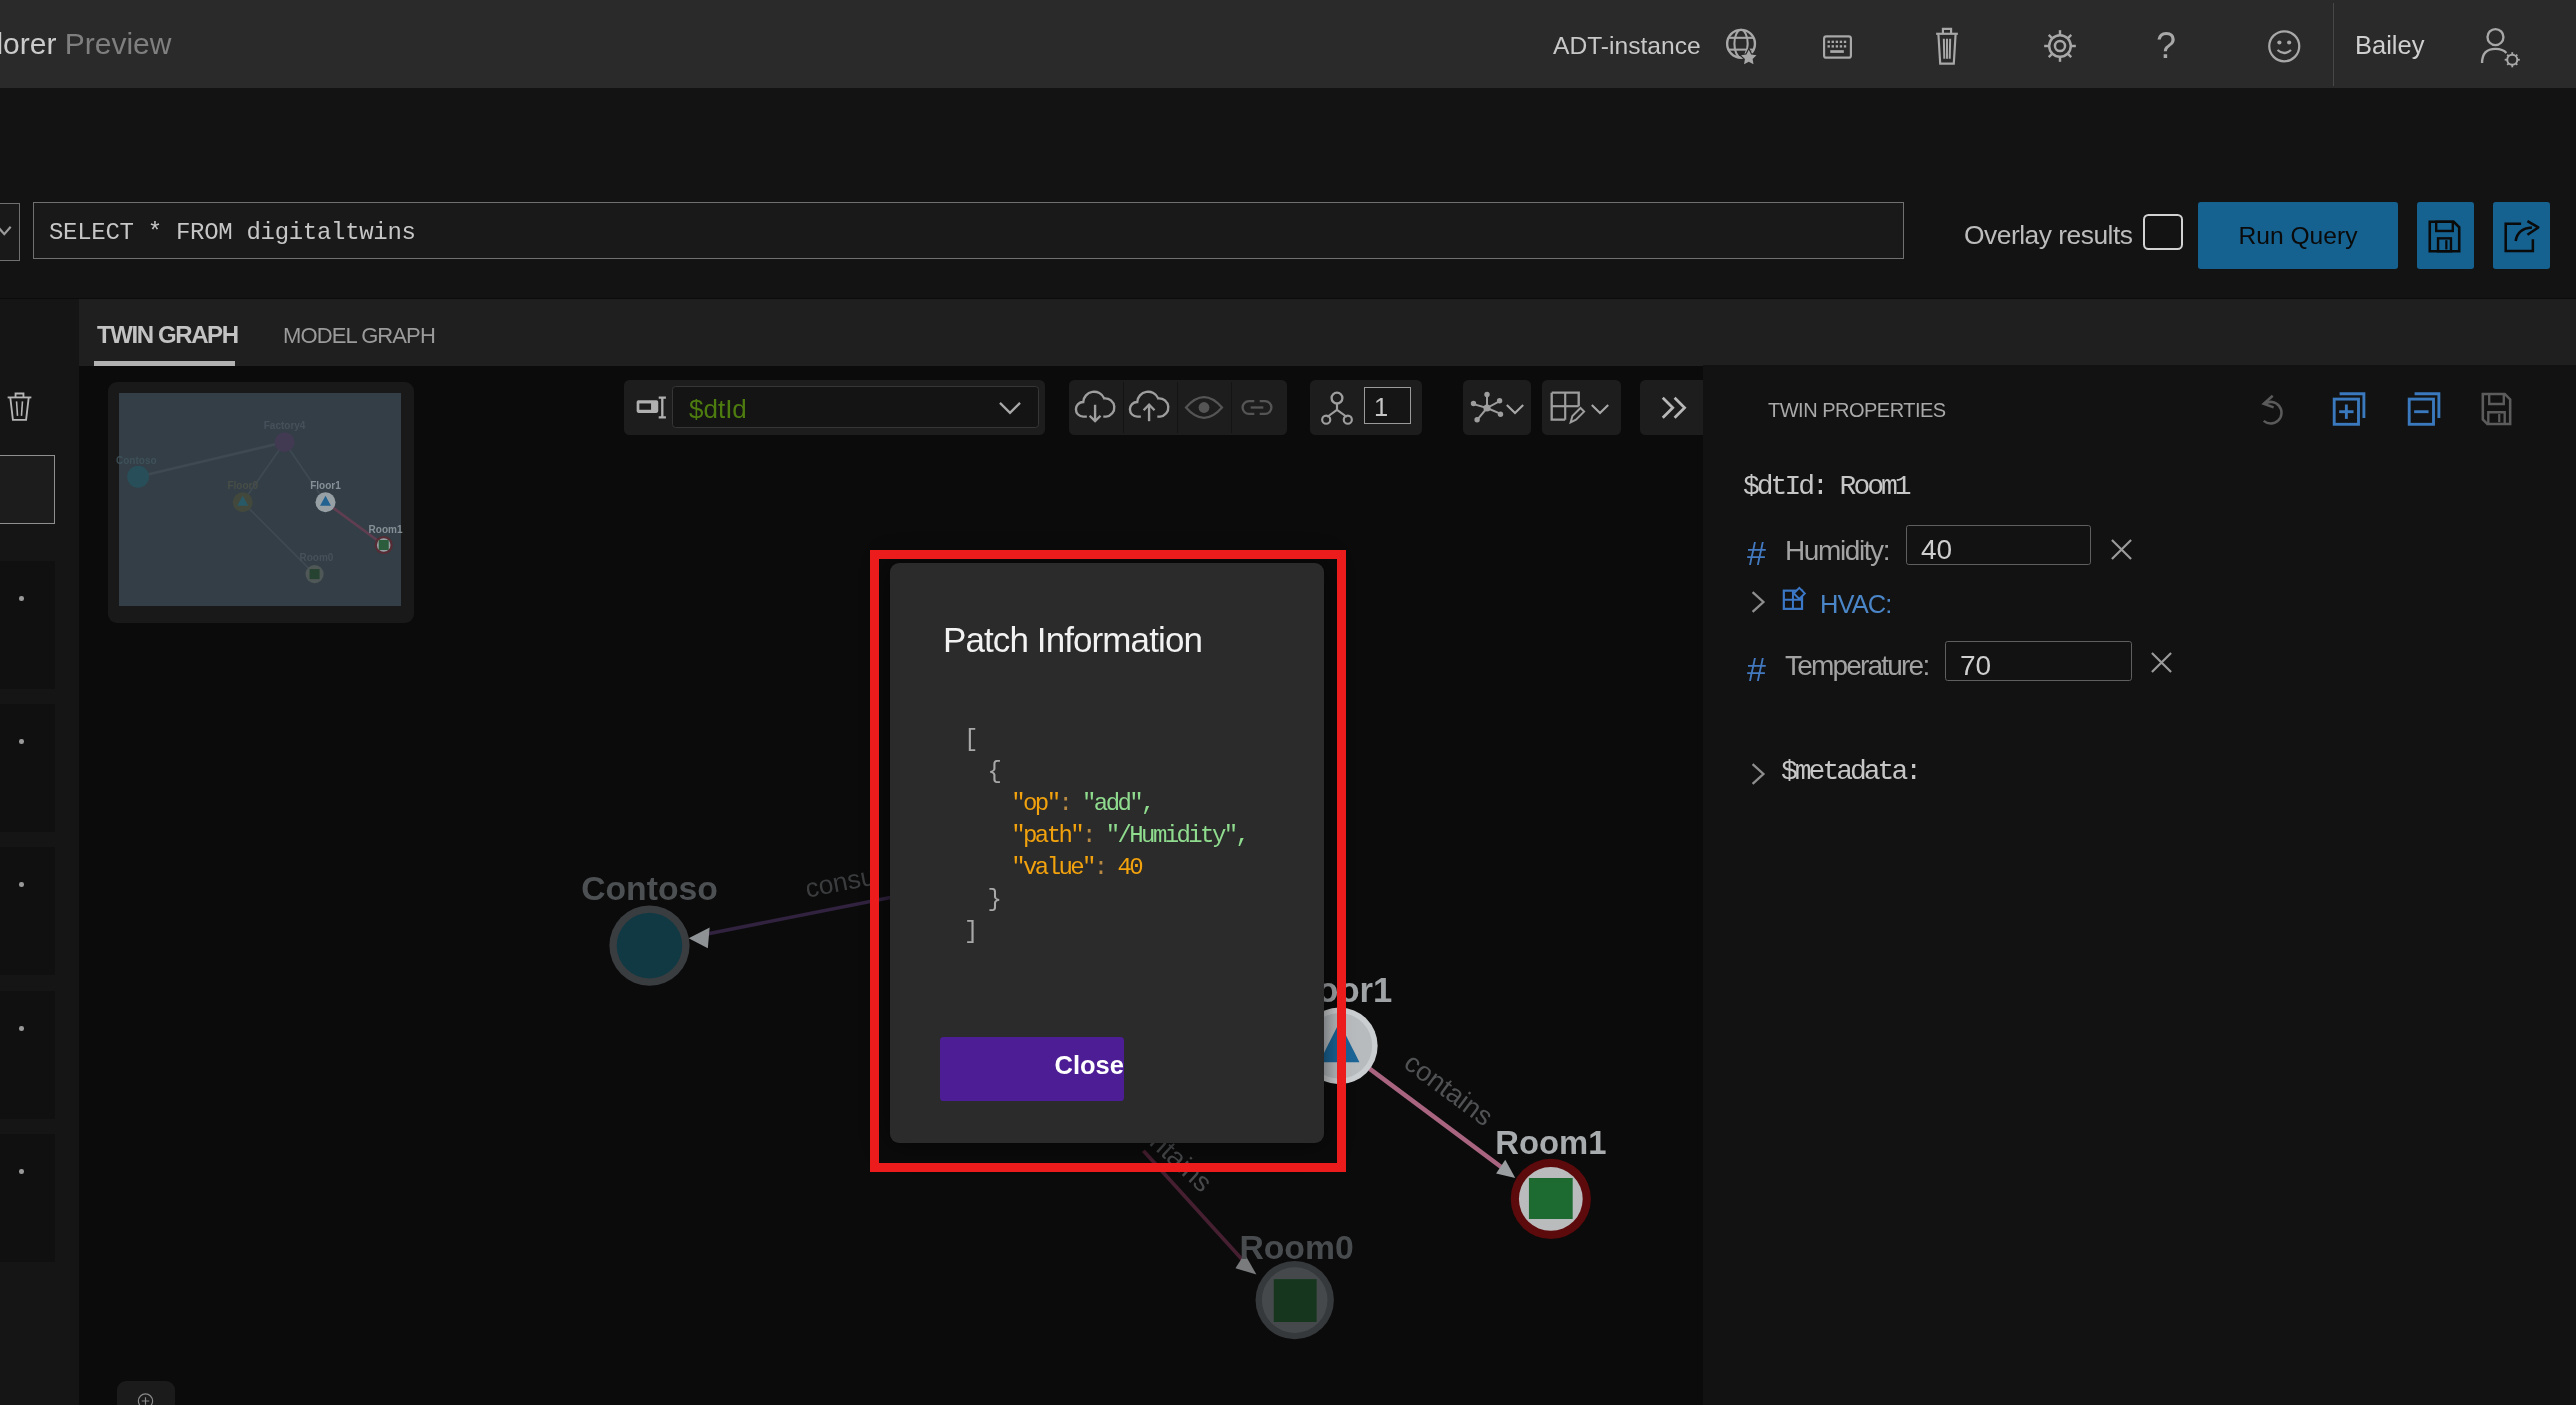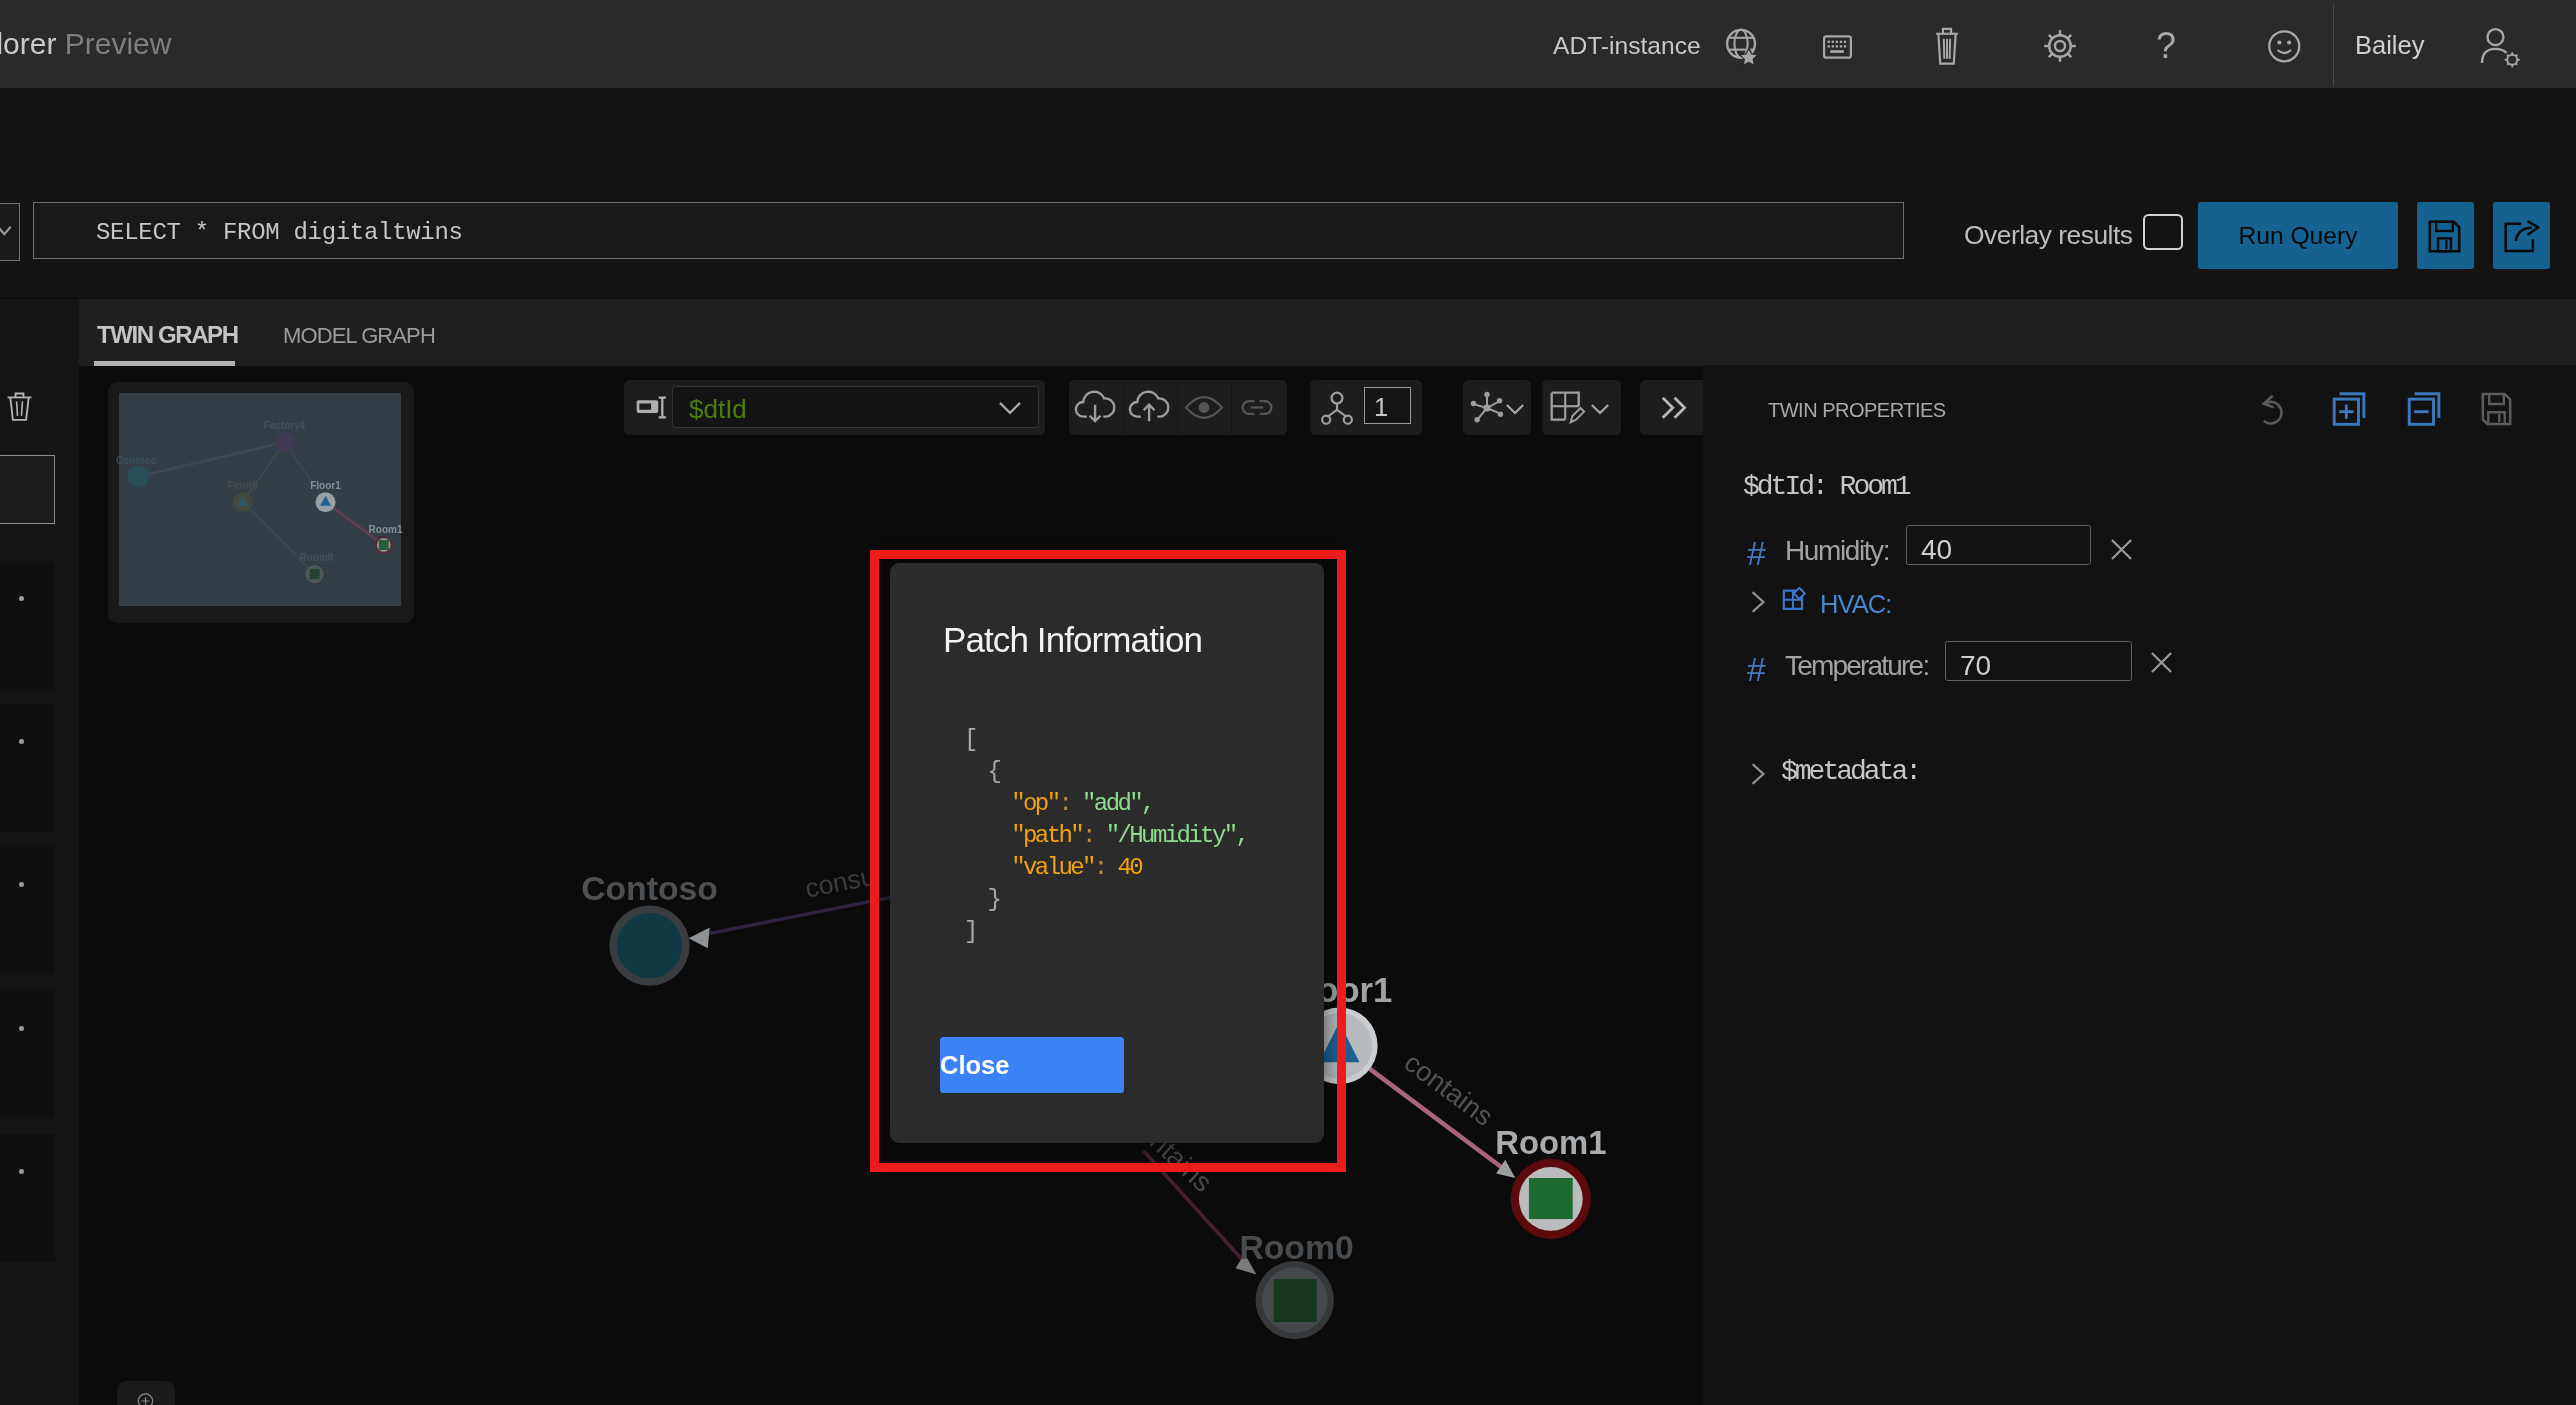--- a/index.html
+++ b/index.html
@@ -85,21 +85,21 @@
         <line x1="46" y1="36" x2="48" y2="34"></line>
     </g>
   </svg>
 
   <div class="abs" style="left:0;top:88px;width:2576px;height:210px;background:#131313;"></div>
   <div class="abs" style="left:-36px;top:203px;width:54px;height:56px;border:1.8px solid #6f6f6f;background:#191919;"></div>
   <svg class="abs" style="left:-2.7px;top:225px;" width="14.6" height="12.8" viewBox="0 0 16 14">
       <polyline points="1,2 8,10 15,2" fill="none" stroke="#9a9a9a" stroke-width="2.4"></polyline>
     </svg>
   <div class="abs" style="left:33px;top:202px;width:1871px;height:57px;border:1.8px solid #707070;background:#191919;box-sizing:border-box;"></div>
-  <div class="abs mono" style="left:49px;top:219px;font-size:24px;letter-spacing:-0.3px;color:#c6c6c6;margin-left:47px;">SELECT * FROM digitaltwins</div>
+  <div class="abs mono" style="left:49px;top:219px;font-size:24px;letter-spacing:-0.3px;color:#c6c6c6;">SELECT * FROM digitaltwins</div>
   <div class="abs" style="left:1964px;top:220px;font-size:26.4px;letter-spacing:-0.5px;color:#bcbcbc;">Overlay results</div>
   <div class="abs" style="left:2143px;top:214px;width:40px;height:36px;border:2.7px solid #d2d2d2;border-radius:5.5px;box-sizing:border-box;"></div>
   <div class="abs" style="left:2198px;top:202px;width:200px;height:67px;background:#15618f;border-radius:2.7px;color:#0a0a0a;font-size:24.6px;text-align:center;line-height:67px;">Run Query</div>
   <div class="abs" style="left:2417px;top:202px;width:57px;height:67px;background:#15618f;border-radius:2.7px;"></div>
   <svg class="abs" style="left:2427px;top:219px;" width="35" height="35" viewBox="0 0 38 38">
     <path d="M3,3 L29,3 L35,9 L35,35 L3,35 Z" fill="none" stroke="#0a0a0a" stroke-width="2.8"></path>
     <rect x="10" y="3" width="18" height="10" fill="none" stroke="#0a0a0a" stroke-width="2.6"></rect>
     <rect x="12" y="21" width="14" height="14" fill="none" stroke="#0a0a0a" stroke-width="2.6"></rect>
     <line x1="21" y1="23" x2="21" y2="33" stroke="#0a0a0a" stroke-width="2.4"></line>
   </svg>
@@ -346,18 +346,18 @@
 
   <div class="abs" style="left:890px;top:563px;width:434px;height:580px;background:#2b2b2b;border-radius:9px;box-shadow:0 0 27px rgba(0,0,0,0.6);"></div>
   <div class="abs" style="left:943px;top:620px;font-size:35px;letter-spacing:-0.9px;color:#f2f2f2;">Patch Information</div>
   <div class="abs mono" style="left:964px;top:724px;font-size:24px;letter-spacing:-2.6px;line-height:32px;color:#a8a8a8;white-space:pre;"><span>[</span>
 <span>  {</span>
 <span>    <span style="color:#f2a20d;">"op"</span><span style="color:#b98a43;">:</span> <span style="color:#8fdc8f;">"add",</span></span>
 <span>    <span style="color:#f2a20d;">"path"</span><span style="color:#b98a43;">:</span> <span style="color:#8fdc8f;">"/Humidity",</span></span>
 <span>    <span style="color:#f2a20d;">"value"</span><span style="color:#b98a43;">:</span> <span style="color:#f2a20d;">40</span></span>
 <span>  }</span>
 <span>]</span></div>
-  <div class="abs" style="left:940px;top:1037px;width:184px;height:56px;background:#3b82f6;border-radius:3.6px;color:#ffffff;font-size:25.5px;font-weight:bold;text-align:left;line-height:56px;">Close</div>
+  <div class="abs" style="left:940px;top:1037px;width:184px;height:64px;background:#4c1d95;border-radius:3.6px;color:#ffffff;font-size:25.5px;font-weight:bold;text-align:right;line-height:56px;">Close</div>
 
   <div class="abs" style="left:870px;top:550px;width:476px;height:622px;border:9px solid #ec1c1c;box-sizing:border-box;"></div>
 
 </div>
 
 
 </body></html>

